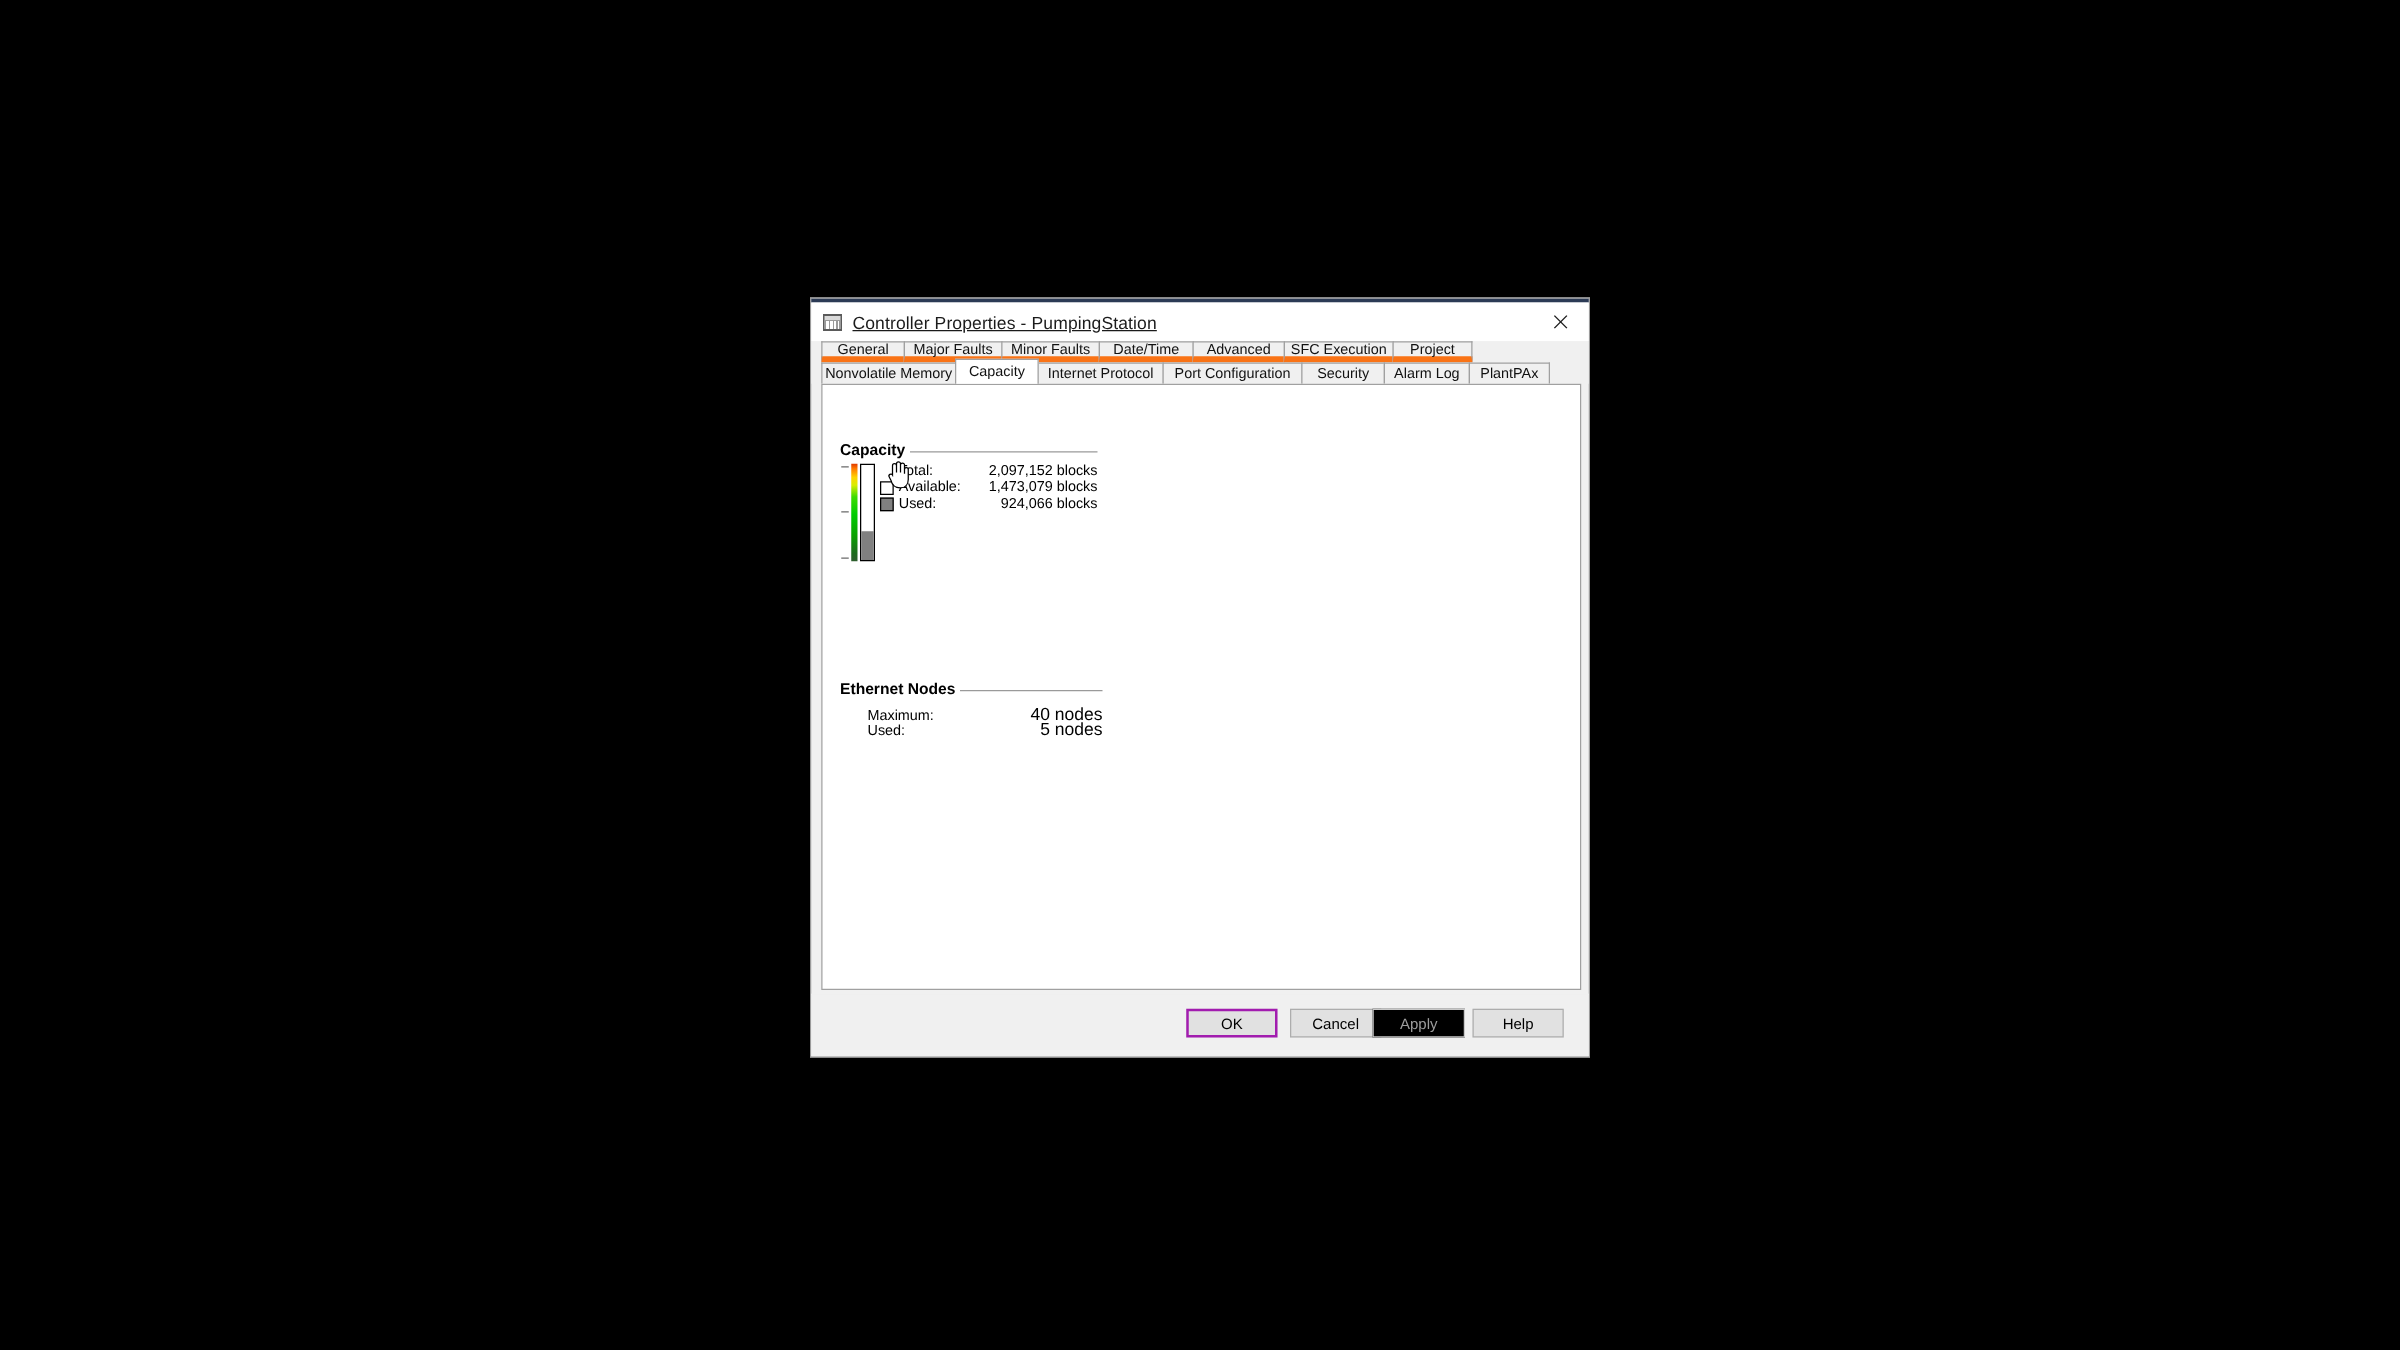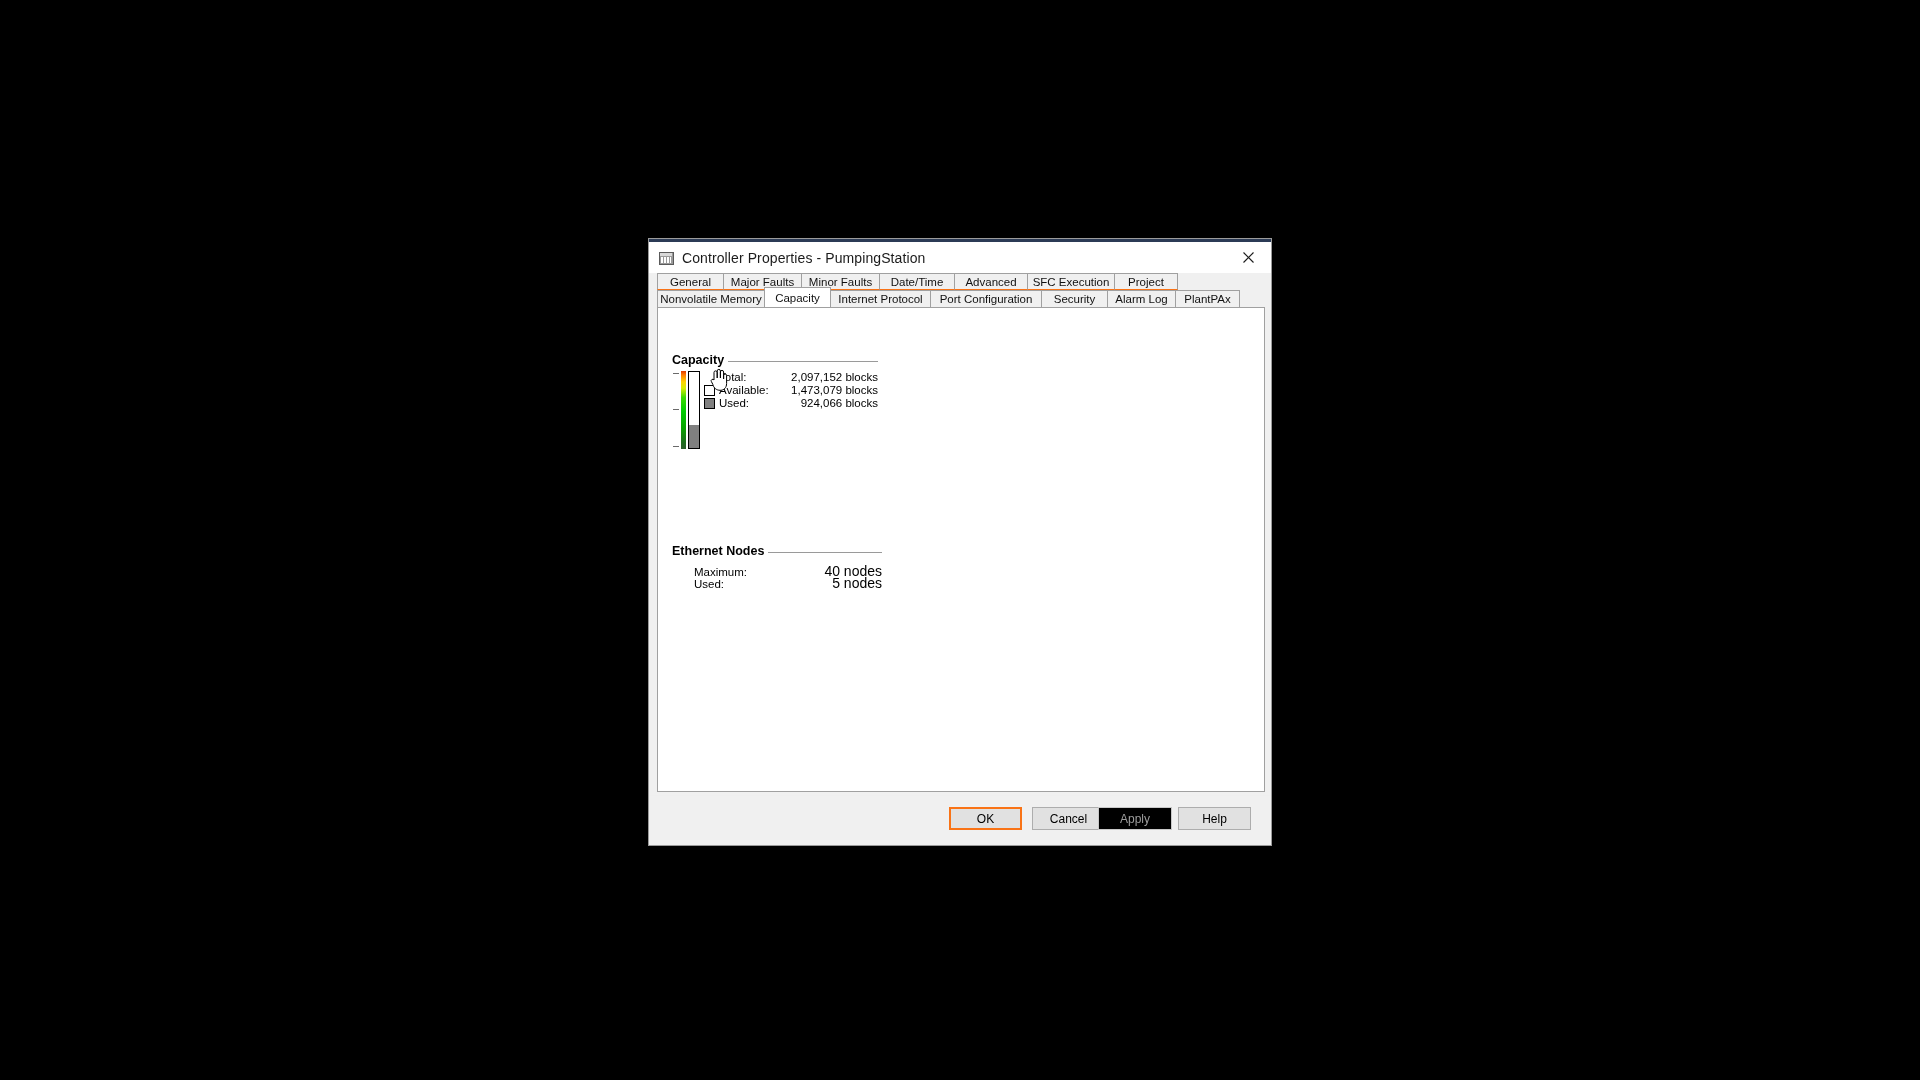--- a/index.html
+++ b/index.html
@@ -50,20 +50,21 @@
     margin-left: 9px;
     margin-right: 8px;
     flex: 0 0 auto;
     position: relative;
   }
   #title-text {
     font-size: 14px;
     color: #1b1b1b;
     letter-spacing: 0.1px;
     white-space: nowrap;
+    text-decoration: underline;
   }
   #close-btn {
     position: absolute;
     right: 0; top: 0;
     width: 45px;
     height: 31px;
     display: flex;
     align-items: center;
     justify-content: center;
     cursor: default;
@@ -101,21 +102,21 @@
     position: relative;
   }
   .tab.selected {
     background: #ffffff;
     border-color: #a0a0a0;
     z-index: 5;
     margin-top: -3px;
     height: 20px;
     font-weight: normal;
   }
-  .tabrow.row1 .tab { border-bottom: 1px solid #f97316; }
+  .tabrow.row1 .tab { border-bottom: 5px solid #f97316; }
 
   
   #content {
     position: absolute;
     left: 8px;
     top: 68px;
     width: 608px;
     height: 485px;
     background: #ffffff;
     border: 1px solid #a0a0a0;
@@ -287,21 +288,21 @@
     font-size: 12px;
     color: #000000;
     display: flex;
     align-items: center;
     justify-content: center;
     cursor: default;
     font-family: "Liberation Sans", sans-serif;
     white-space: nowrap;
   }
   .btn.default {
-    border: 2px solid #f97316;
+    border: 2px solid #a21caf;
     background: #e1e1e1;
   }
   .btn.disabled {
     color: #9d9d9d;
     background: #000000;
     border-color: #c8c8c8;
   }
   #btn-ok     { left: 300px; }
   #btn-cancel { left: 383px; }
   #btn-apply  { left: 449px; width: 74px; }

